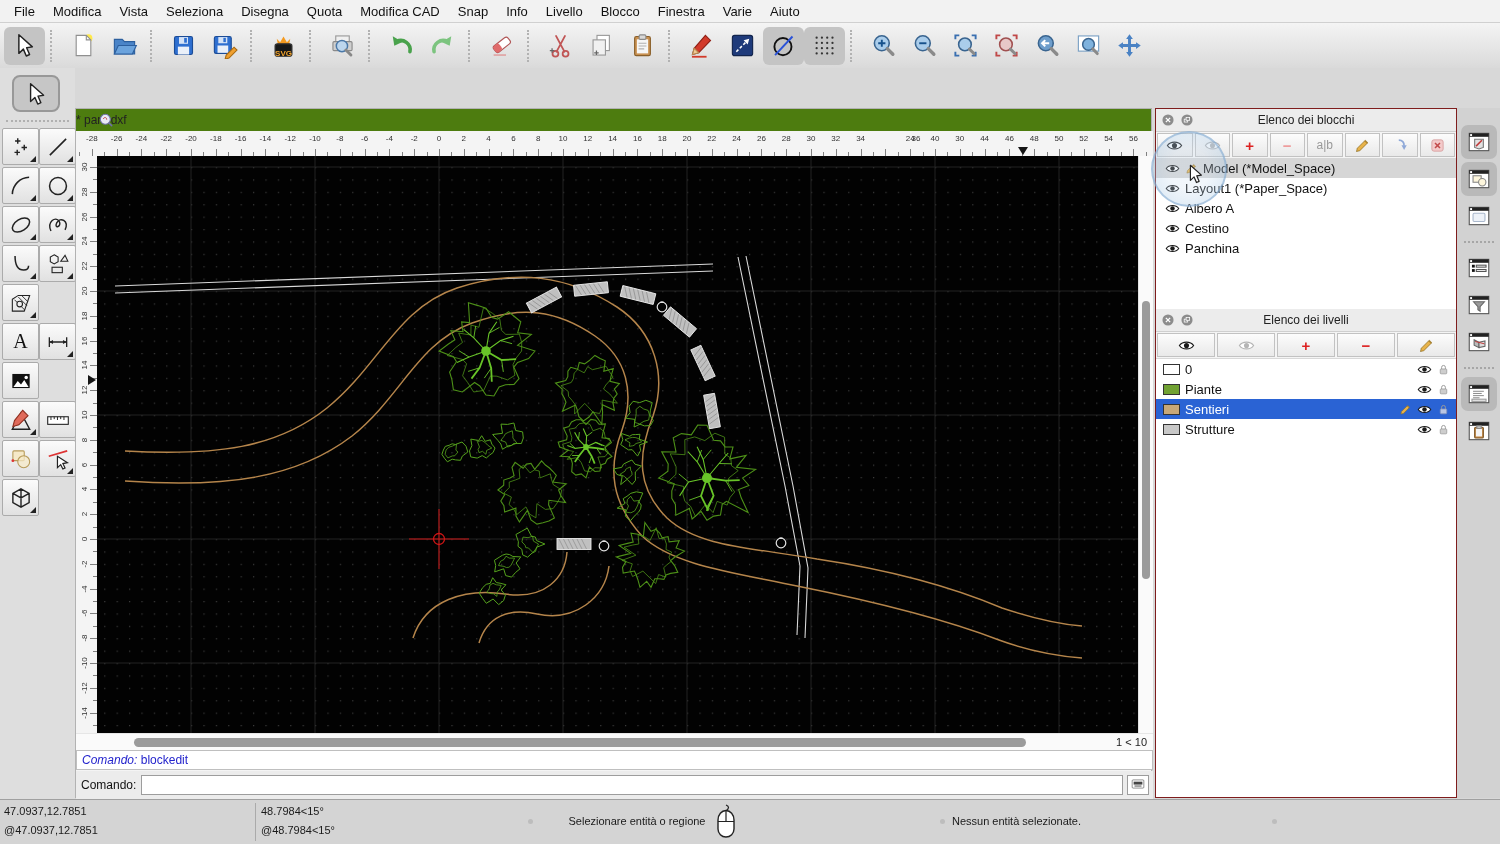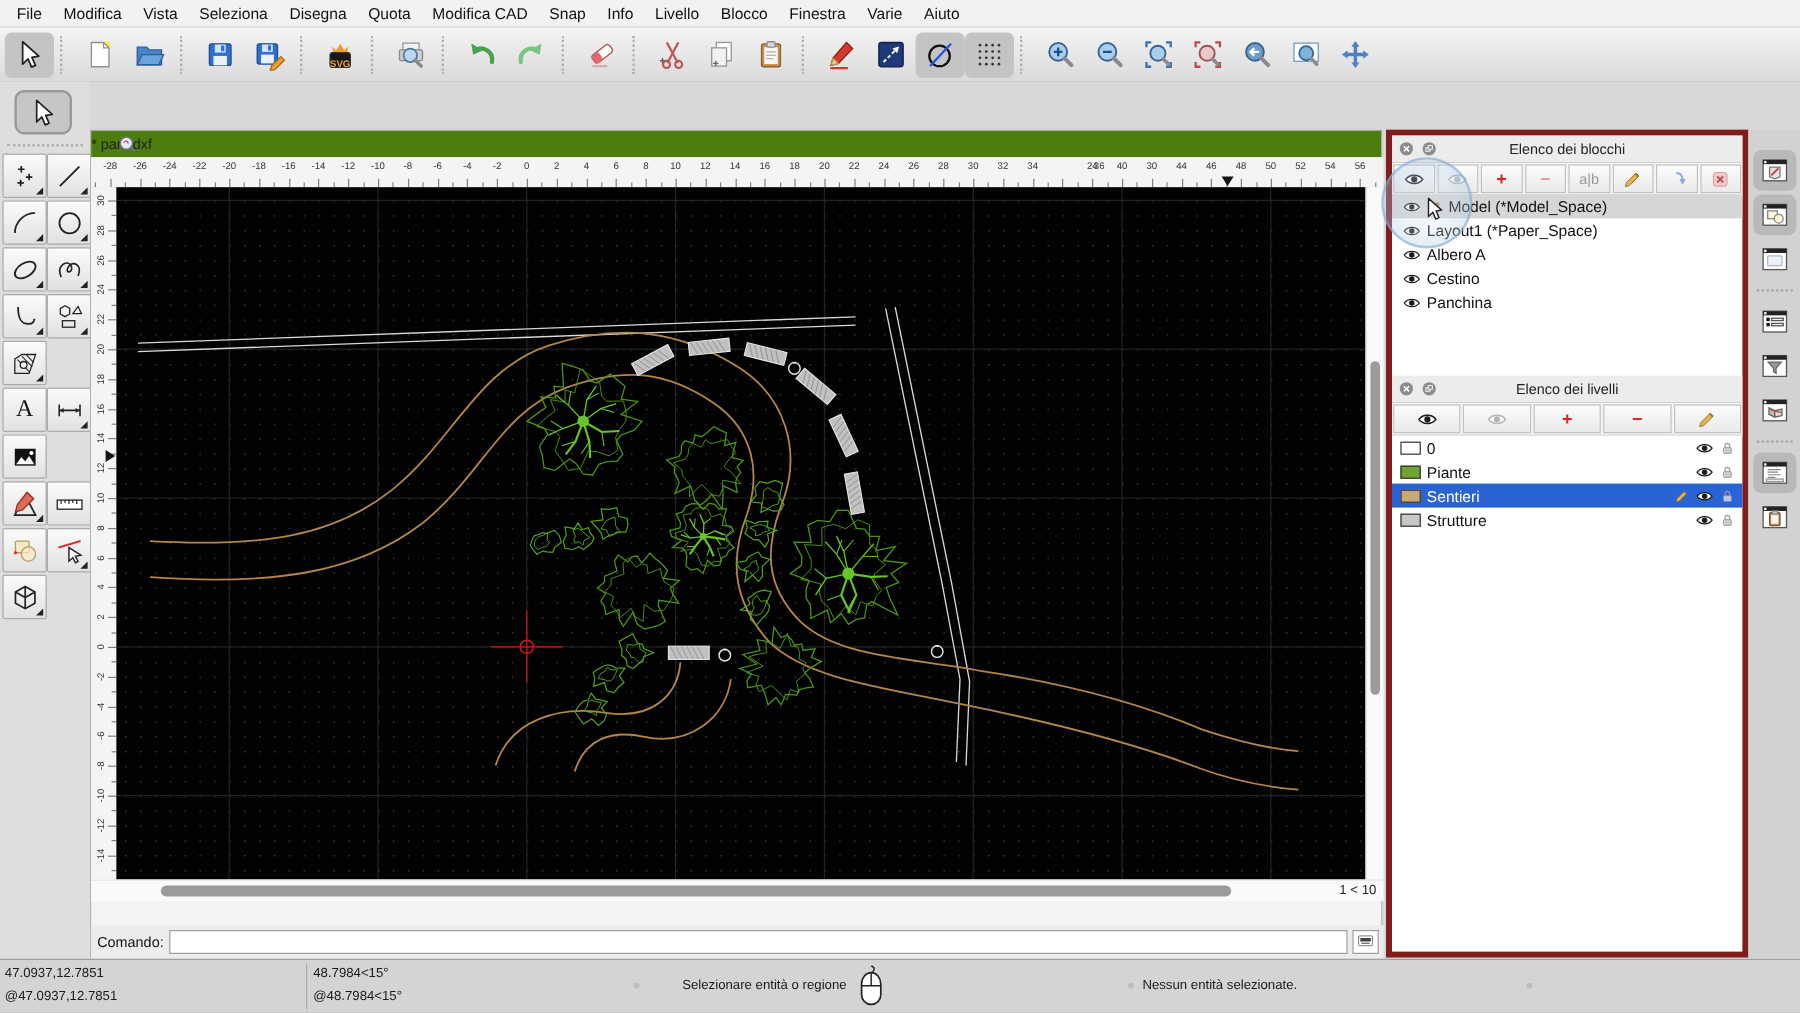--- a/index.html
+++ b/index.html
@@ -46,21 +46,21 @@
   .hthumb{position:absolute;top:4px;height:9px;border-radius:4.5px;background:#9b9b9b;}
   .sheet-ind{position:absolute;right:6px;top:2px;font-size:11px;color:#222;}
   .cmd-hist{position:absolute;left:0;top:641px;width:1077px;height:20px;background:#ffffff;border:1px solid #bfbfbf;box-sizing:border-box;font-size:12px;color:#2323cc;line-height:18px;padding-left:5px;}
   .cmd-hist .cl{font-style:italic;}
   .cmd-row{position:absolute;left:0;top:662px;width:1077px;height:28px;background:#ececec;display:flex;align-items:center;font-size:12px;color:#111;}
   .cmd-row .cl2{margin-left:5px;margin-right:5px;}
   .cmd-input{flex:1;height:18px;border:1px solid #9d9d9d;background:#fff;font:12px "Liberation Sans",sans-serif;padding:0 3px;outline:none;}
   .kbd-btn{width:20px;height:18px;margin:0 4px;background:#fff;border:1px solid #9d9d9d;display:flex;align-items:center;justify-content:center;}
   .kbd-btn svg{width:14px;height:12px;}
   
-  .panels{position:absolute;left:1155px;top:40px;width:302px;height:690px;background:#fff;border:5px solid #7f1d1d;box-sizing:border-box;font-size:13px;color:#111;}
+  .panels{position:absolute;left:1155px;top:40px;width:302px;height:690px;background:#fff;border:1px solid #7f1d1d;box-sizing:border-box;font-size:13px;color:#111;}
   .ptitle{position:absolute;left:0;right:0;height:22px;background:#ececec;border-bottom:1px solid #cfcfcf;text-align:center;font-size:12px;line-height:22px;color:#222;}
   .ptitle .wbtn{position:absolute;top:4px;width:14px;height:14px;}
   .ptitle .wbtn svg{width:14px;height:14px;display:block;}
   .ptb{position:absolute;left:0;right:0;height:26px;display:flex;background:#f4f4f4;border-bottom:1px solid #d8d8d8;}
   .ptb-btn{flex:1;margin:1px;background:linear-gradient(#fcfcfc,#e9e9e9);border:1px solid #c2c2c2;display:flex;align-items:center;justify-content:center;position:relative;}
   .ptb-btn .picon svg{width:17px;height:17px;}
   .ptb-label{font-size:15px;font-weight:bold;line-height:15px;}
   .ptb-label.red{color:#d22;}
   .ptb-label.pale{color:#e99;}
   .ptb-label.gray{color:#999;font-size:12px;font-weight:normal;}
@@ -990,20 +990,24 @@
             <circle cx="342" cy="383" r="5.5" fill="none" stroke="#d01616" stroke-width="1.3"></circle>
           </svg>
       </div>
       <div class="vscroll">
         <div class="vthumb" style="top:145px;height:278px;"></div>
       </div>
       <div class="hscroll">
         <div class="hthumb" style="left:58px;width:892px;"></div>
         <span class="sheet-ind">1 &lt; 10</span>
       </div>
+      <div class="cmd-hist">
+        <span class="cl">Comando:</span>
+        <span>blockedit</span>
+      </div>
       <div class="cmd-row">
         <span class="cl2">Comando:</span>
         <input class="cmd-input" value="" style="">
         <div class="kbd-btn">
             <span id="kbd-icon"><svg viewBox="0 0 24 20">
                 <rect x="2" y="3" width="20" height="14" rx="1.5" fill="#fff" stroke="#444"></rect>
                 <rect x="4.5" y="6" width="15" height="5" fill="#444"></rect>
                 <path d="M6 13.5 h12" stroke="#444" stroke-width="1.6"></path>
               </svg></span>
           </div>

